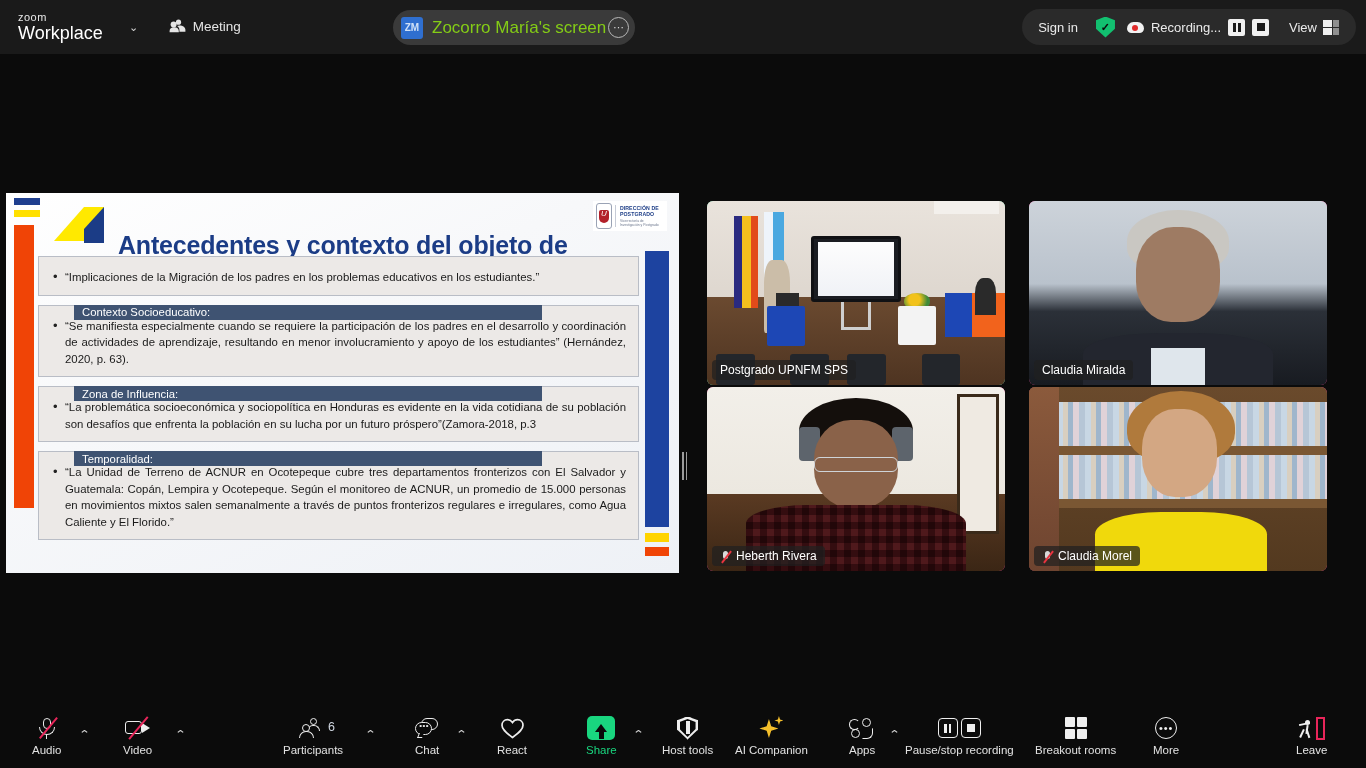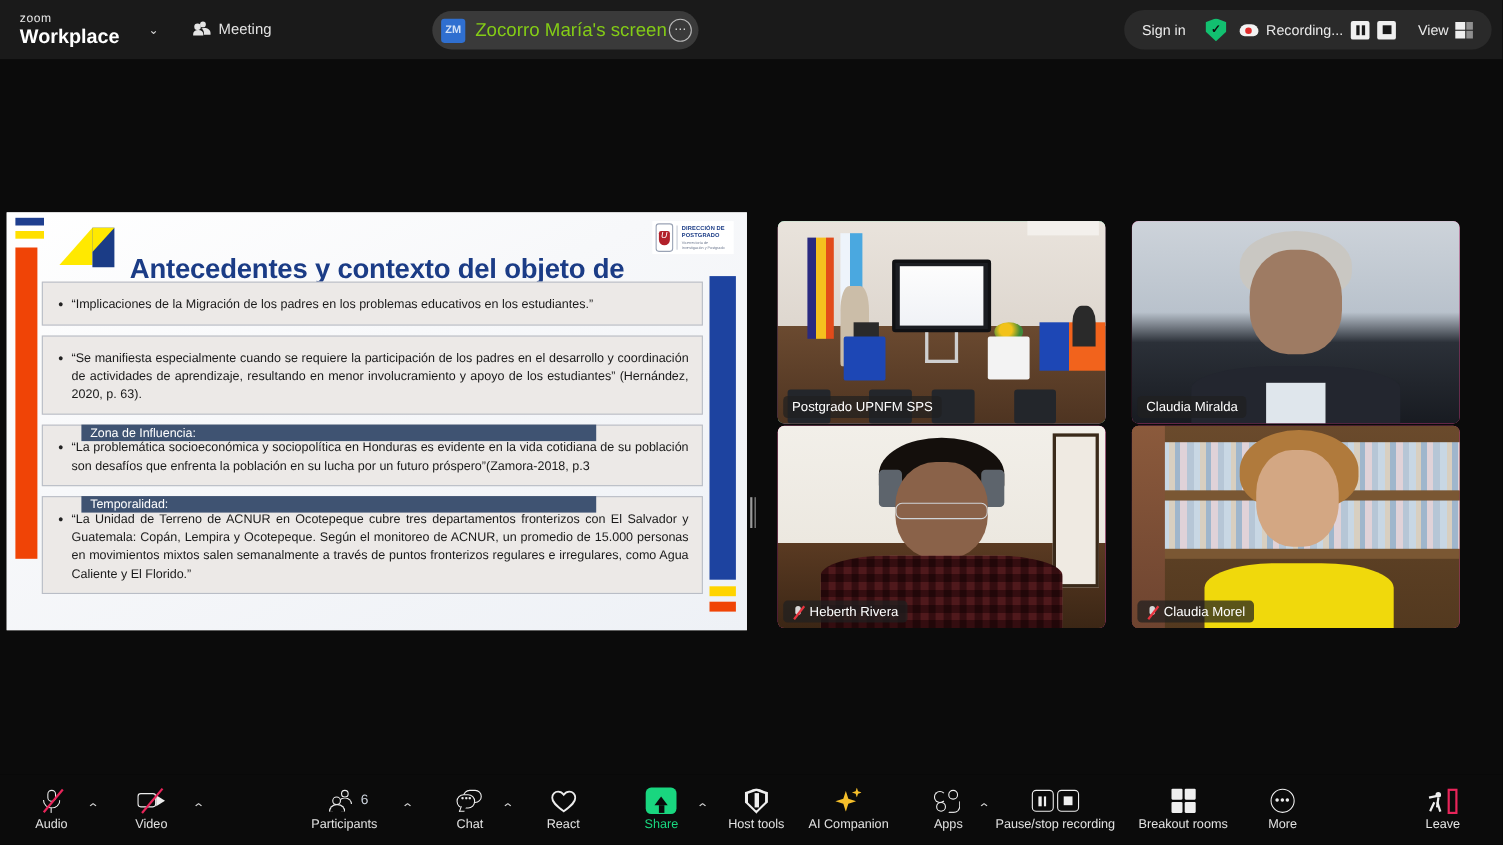--- a/index.html
+++ b/index.html
@@ -11,21 +11,21 @@
   }
   #app { position: relative; width: 1366px; height: 768px; background: #0b0b0b; }
 
   
   .topbar {
     position: absolute; left: 0; top: 0; width: 1366px; height: 54px;
     background: #1a1a1a; display: flex; align-items: center;
   }
   .zoom-logo { margin-left: 18px; line-height: 1; color: #fff; }
   .zoom-logo .z1 { font-size: 11px; letter-spacing: .5px; display: block; color: #e8e8e8; }
-  .zoom-logo .z2 { font-size: 18px; font-weight: 700; display: block; margin-top: 1px; color: #ffffff; }
+  .zoom-logo .z2 { font-size: 18px; font-weight: 400; display: block; margin-top: 1px; color: #ffffff; }
   .logo-caret {
     margin-left: 22px; color: #d6d6d6; font-size: 11px; cursor: pointer;
     width: 18px; text-align: center;
   }
   .meeting-chip {
     display: flex; align-items: flex-start; gap: 7px; margin-left: 26px;
     color: #e4e4e4; font-size: 13.5px; cursor: pointer;
   }
   .share-pill {
     position: absolute; left: 393px; top: 10px; width: 242px; height: 35px;
@@ -416,20 +416,21 @@
 
         <div class="blocks">
           <div class="blk">
             <div class="blk-body">
               <ul>
                   <li>“Implicaciones de la Migración de los padres en los problemas educativos en los estudiantes.”</li>
                 </ul>
             </div>
           </div>
           <div class="blk">
+            <div class="blk-head">Contexto Socioeducativo:</div>
             <div class="blk-body">
               <ul>
                   <li>“Se manifiesta especialmente cuando se requiere la participación de los padres en el desarrollo y coordinación de actividades de aprendizaje, resultando en menor involucramiento y apoyo de los estudiantes” (Hernández, 2020, p. 63).</li>
                 </ul>
             </div>
           </div>
           <div class="blk">
             <div class="blk-head">Zona de Influencia:</div>
             <div class="blk-body">
               <ul>

